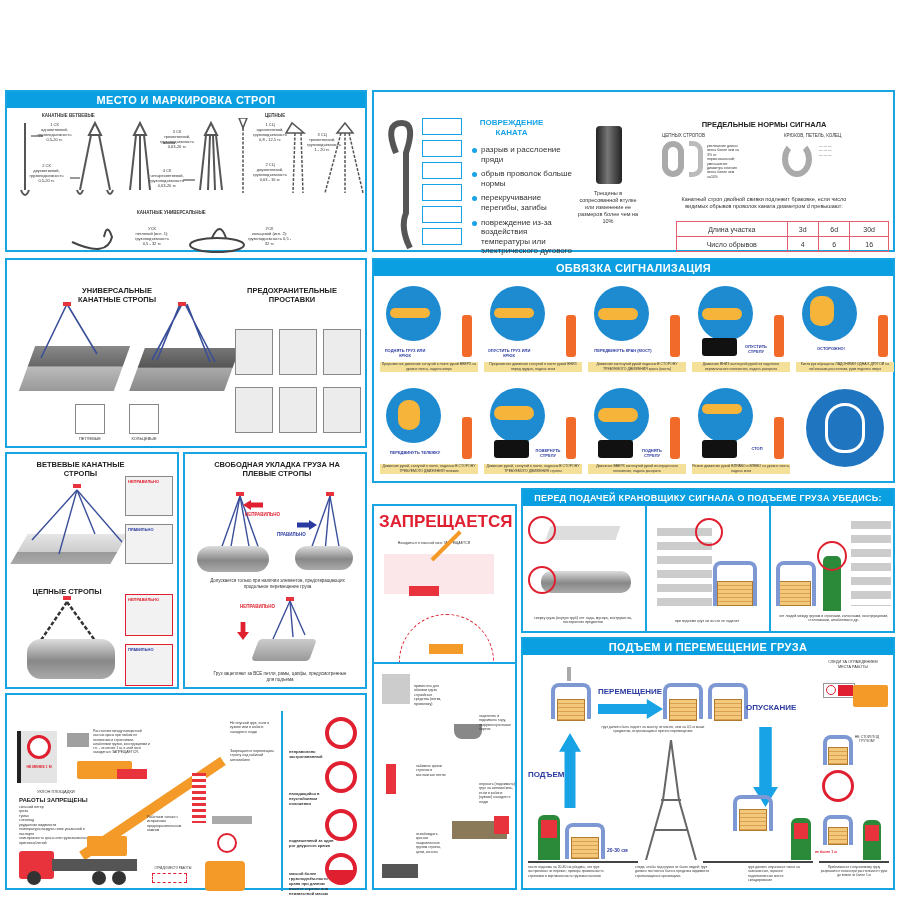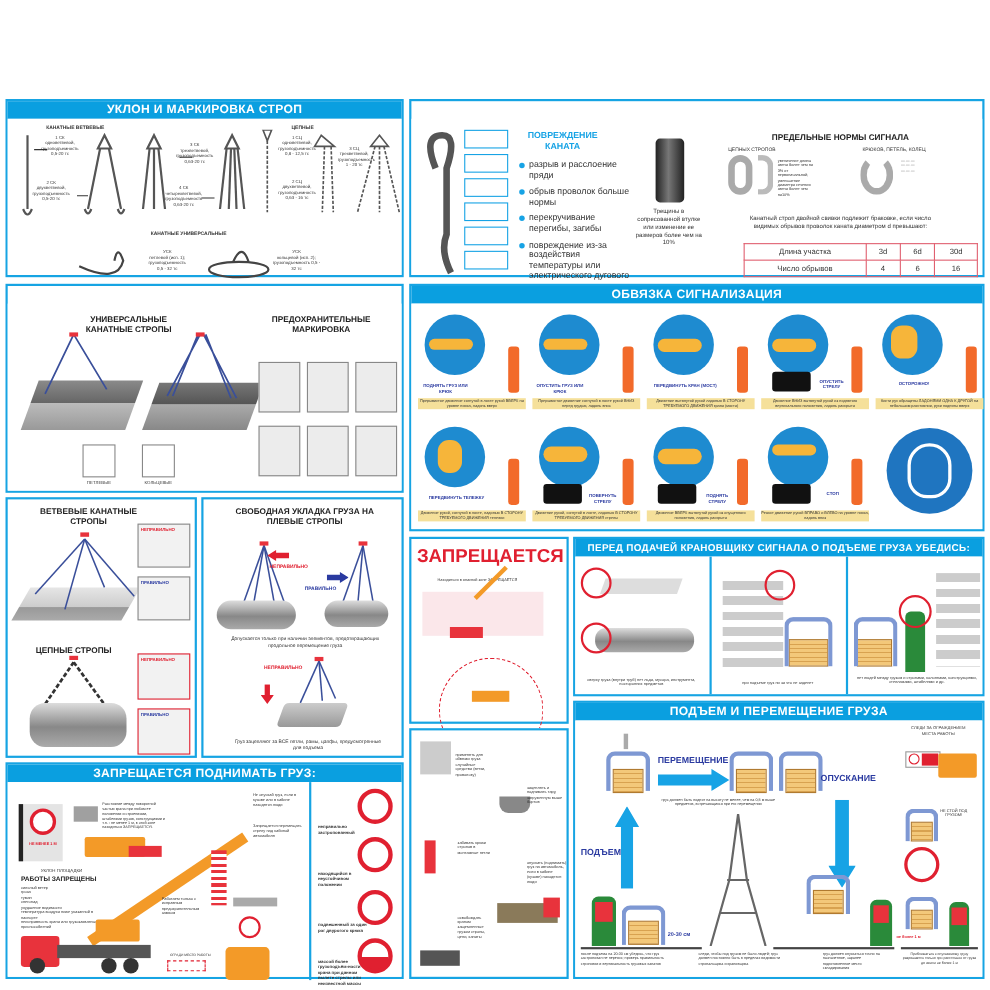--- a/index.html
+++ b/index.html
@@ -31,21 +31,21 @@
 .prohib{position:absolute;border-radius:50%;border:5px solid #e02030;background:#fff}
 .gbar{position:absolute;background:#444;height:2px}
 </style>
 </head>
 <body>
 
 <div class="poster">
 
 
   <div class="frame" style="left:5px;top:90px;width:362px;height:162px">
-    <div class="hdr">УКЛОН И МАРКИРОВКА СТРОП</div>
+    <div class="hdr">МЕСТО И МАРКИРОВКА СТРОП</div>
     <div class="body">
       <div class="txt" style="left:35px;top:5px;font-weight:bold;font-size:4.5px">КАНАТНЫЕ ВЕТВЕВЫЕ</div>
       <div class="txt" style="left:258px;top:5px;font-weight:bold;font-size:4.5px">ЦЕПНЫЕ</div>
 
       <svg style="position:absolute;left:8px;top:10px" width="210" height="90">
         <g stroke="#555" stroke-width="2" fill="none">
           <line x1="10" y1="5" x2="10" y2="72"></line>
             <path d="M6 72 q4 10 8 0"></path>
           <path d="M80 5 l-6 12 h12 z"></path>
             <line x1="76" y1="17" x2="65" y2="72"></line>
@@ -151,21 +151,21 @@
               <td>16</td>
             </tr>
       </tbody>
         </table>
     </div>
   </div>
 
   <div class="frame" style="left:5px;top:258px;width:362px;height:190px">
     <div class="body">
       <div class="lbl" style="left:60px;top:10px;width:100px;font-size:7.5px">УНИВЕРСАЛЬНЫЕ КАНАТНЫЕ СТРОПЫ</div>
-      <div class="lbl" style="left:235px;top:10px;width:100px;font-size:7.5px">ПРЕДОХРАНИТЕЛЬНЫЕ МАРКИРОВКА</div>
+      <div class="lbl" style="left:235px;top:10px;width:100px;font-size:7.5px">ПРЕДОХРАНИТЕЛЬНЫЕ ПРОСТАВКИ</div>
       <div style="position:absolute;left:20px;top:70px;width:95px;height:45px;background:linear-gradient(180deg,#8a8a8a,#666 45%,#bbb 46%,#999);transform:skewX(-20deg)"></div>
       <div style="position:absolute;left:130px;top:72px;width:95px;height:43px;background:linear-gradient(180deg,#777,#555 45%,#aaa 46%,#888);transform:skewX(-20deg)"></div>
       <svg style="position:absolute;left:20px;top:26px" width="215" height="70">
         <g stroke="#3a4f9a" stroke-width="1.6" fill="none">
             <path d="M40 2 L14 56 M40 2 L70 52"></path>
             <path d="M155 2 L125 58 M158 2 L188 60 M153 2 L130 58 M160 2 L183 60"></path>
           </g>
         <rect x="36" y="0" width="8" height="4" fill="#e8333c"></rect>
           <rect x="151" y="0" width="8" height="4" fill="#e8333c"></rect>
       </svg>
@@ -331,21 +331,20 @@
           <line x1="25" y1="4" x2="40" y2="38"></line>
         </g>
       <rect x="21" y="0" width="8" height="4" fill="#e8333c"></rect>
     </svg>
     <div style="position:absolute;left:70px;top:185px;width:58px;height:22px;background:linear-gradient(180deg,#ccc,#999);border-radius:4px;transform:skewX(-20deg)"></div>
     <div style="position:absolute;left:52px;top:168px;width:12px;height:18px;background:#e02030;clip-path:polygon(30% 0,70% 0,70% 55%,100% 55%,50% 100%,0 55%,30% 55%)"></div>
     <div class="txt" style="left:25px;top:217px;width:140px;font-size:4.5px">Груз зацепляют за ВСЕ петли, рамы, цапфы, предусмотренные для подъема</div>
   </div>
 
   <div class="frame" style="left:5px;top:693px;width:362px;height:197px">
-    <div class="hdr">ЗАПРЕЩАЕТСЯ ПОДНИМАТЬ ГРУЗ:</div>
     <div class="body">
       <div style="position:absolute;left:10px;top:20px;width:40px;height:52px;background:#e4e4e4;border-left:4px solid #222">
         <div class="prohib" style="left:6px;top:4px;width:24px;height:24px;border-width:3px"></div>
         <div class="txt red" style="left:0;top:34px;width:36px;font-weight:bold;font-size:3.5px">НЕ МЕНЕЕ 1 М</div>
       </div>
       <div style="position:absolute;left:60px;top:22px;width:22px;height:14px;background:#a0a0a0"></div>
       <div class="txt" style="left:86px;top:18px;width:58px;text-align:left;font-size:3.4px">Расстояние между поворотной частью крана при любом ее положении и строениями, штабелями грузов, конструкциями и т.п. - не менее 1 м, в этой зоне находиться ЗАПРЕЩАЕТСЯ.</div>
       <div style="position:absolute;left:70px;top:50px;width:55px;height:18px;background:#f39a28;border-radius:2px"></div>
       <div style="position:absolute;left:110px;top:58px;width:30px;height:10px;background:#e8333c"></div>
       <div class="txt" style="left:30px;top:78px;font-size:4px">УКЛОН ПЛОЩАДКИ</div>
@@ -381,21 +380,21 @@
       <div class="txt" style="left:282px;top:38px;width:50px;text-align:left;font-weight:bold;font-size:4px">неправильно застропованный</div>
       <div class="prohib" style="left:318px;top:50px;width:32px;height:32px;border-width:4px"></div>
       <div class="txt" style="left:282px;top:80px;width:50px;text-align:left;font-weight:bold;font-size:4px">находящийся в неустойчивом положении</div>
       <div class="prohib" style="left:318px;top:98px;width:32px;height:32px;border-width:4px"></div>
       <div class="txt" style="left:282px;top:127px;width:50px;text-align:left;font-weight:bold;font-size:4px">подвешенный за один рог двурогого крюка</div>
       <div class="prohib" style="left:318px;top:142px;width:32px;height:32px;border-width:4px;background:linear-gradient(180deg,#fff 55%,#e02030 55%)"></div>
       <div class="txt" style="left:282px;top:160px;width:50px;text-align:left;font-weight:bold;font-size:4px">массой более грузоподъём-ности крана при данном вылете стрелы или неизвестной массы</div>
     </div>
   </div>
 
-  <div class="frame" style="left:372px;top:488px;width:145px;height:170px">
+  <div class="frame" style="left:372px;top:504px;width:145px;height:170px">
     <div class="lbl red" style="left:5px;top:6px;width:130px;font-size:17px">ЗАПРЕЩАЕТСЯ</div>
     <div class="txt" style="left:10px;top:35px;width:100px;font-size:3.5px">Находиться в опасной зоне ЗАПРЕЩАЕТСЯ</div>
     <div style="position:absolute;left:10px;top:48px;width:110px;height:40px;background:#fbe7ea"></div>
     <div style="position:absolute;left:35px;top:80px;width:30px;height:10px;background:#e8333c"></div>
     <div style="position:absolute;left:58px;top:52px;width:40px;height:4px;background:#f39a28;transform:rotate(-45deg);transform-origin:left center"></div>
     <div class="circ" style="left:25px;top:108px;width:95px;height:95px;border:1.5px dashed #e02030"></div>
     <div style="position:absolute;left:55px;top:138px;width:34px;height:10px;background:#f39a28"></div>
   </div>
 
   <div class="frame" style="left:372px;top:662px;width:145px;height:228px">

